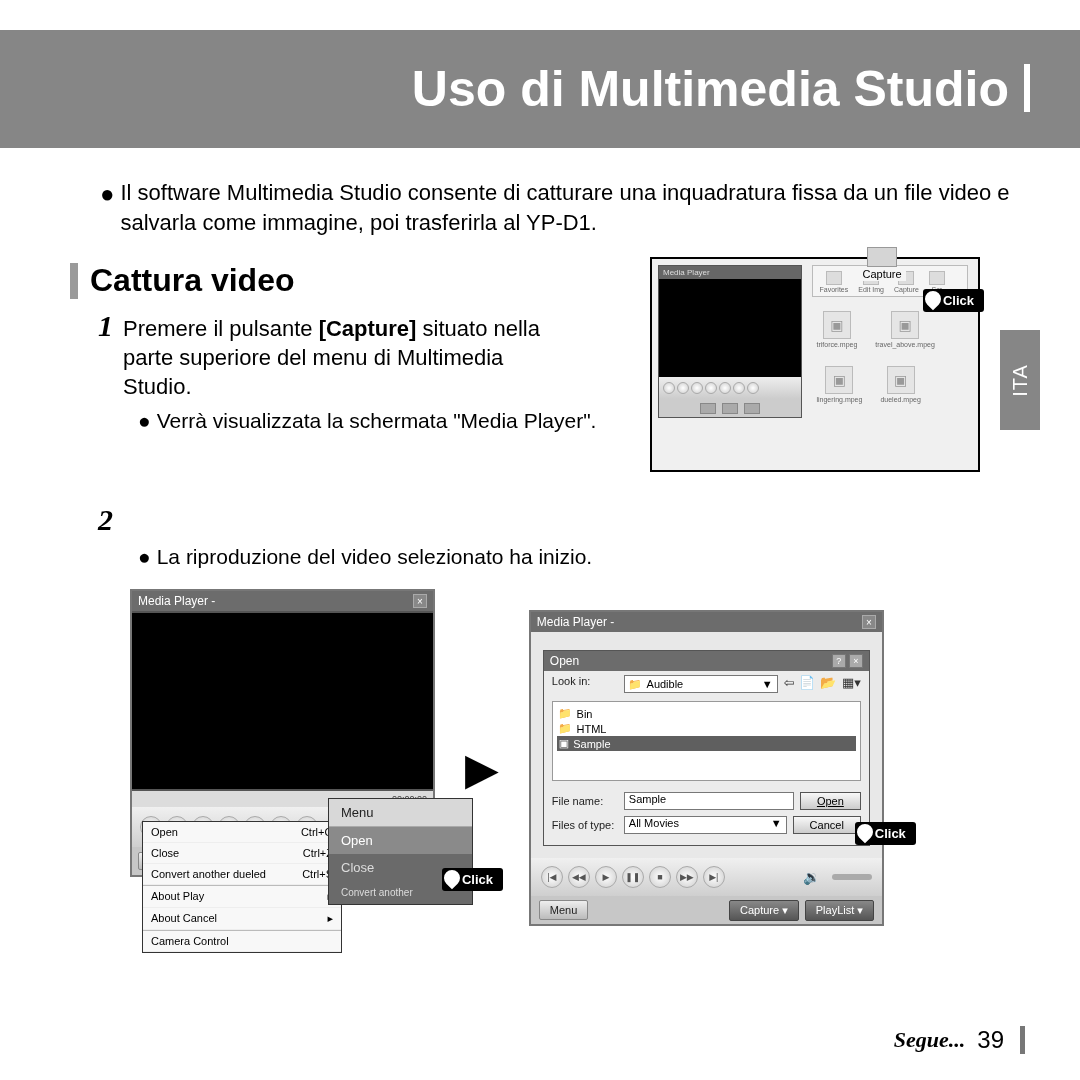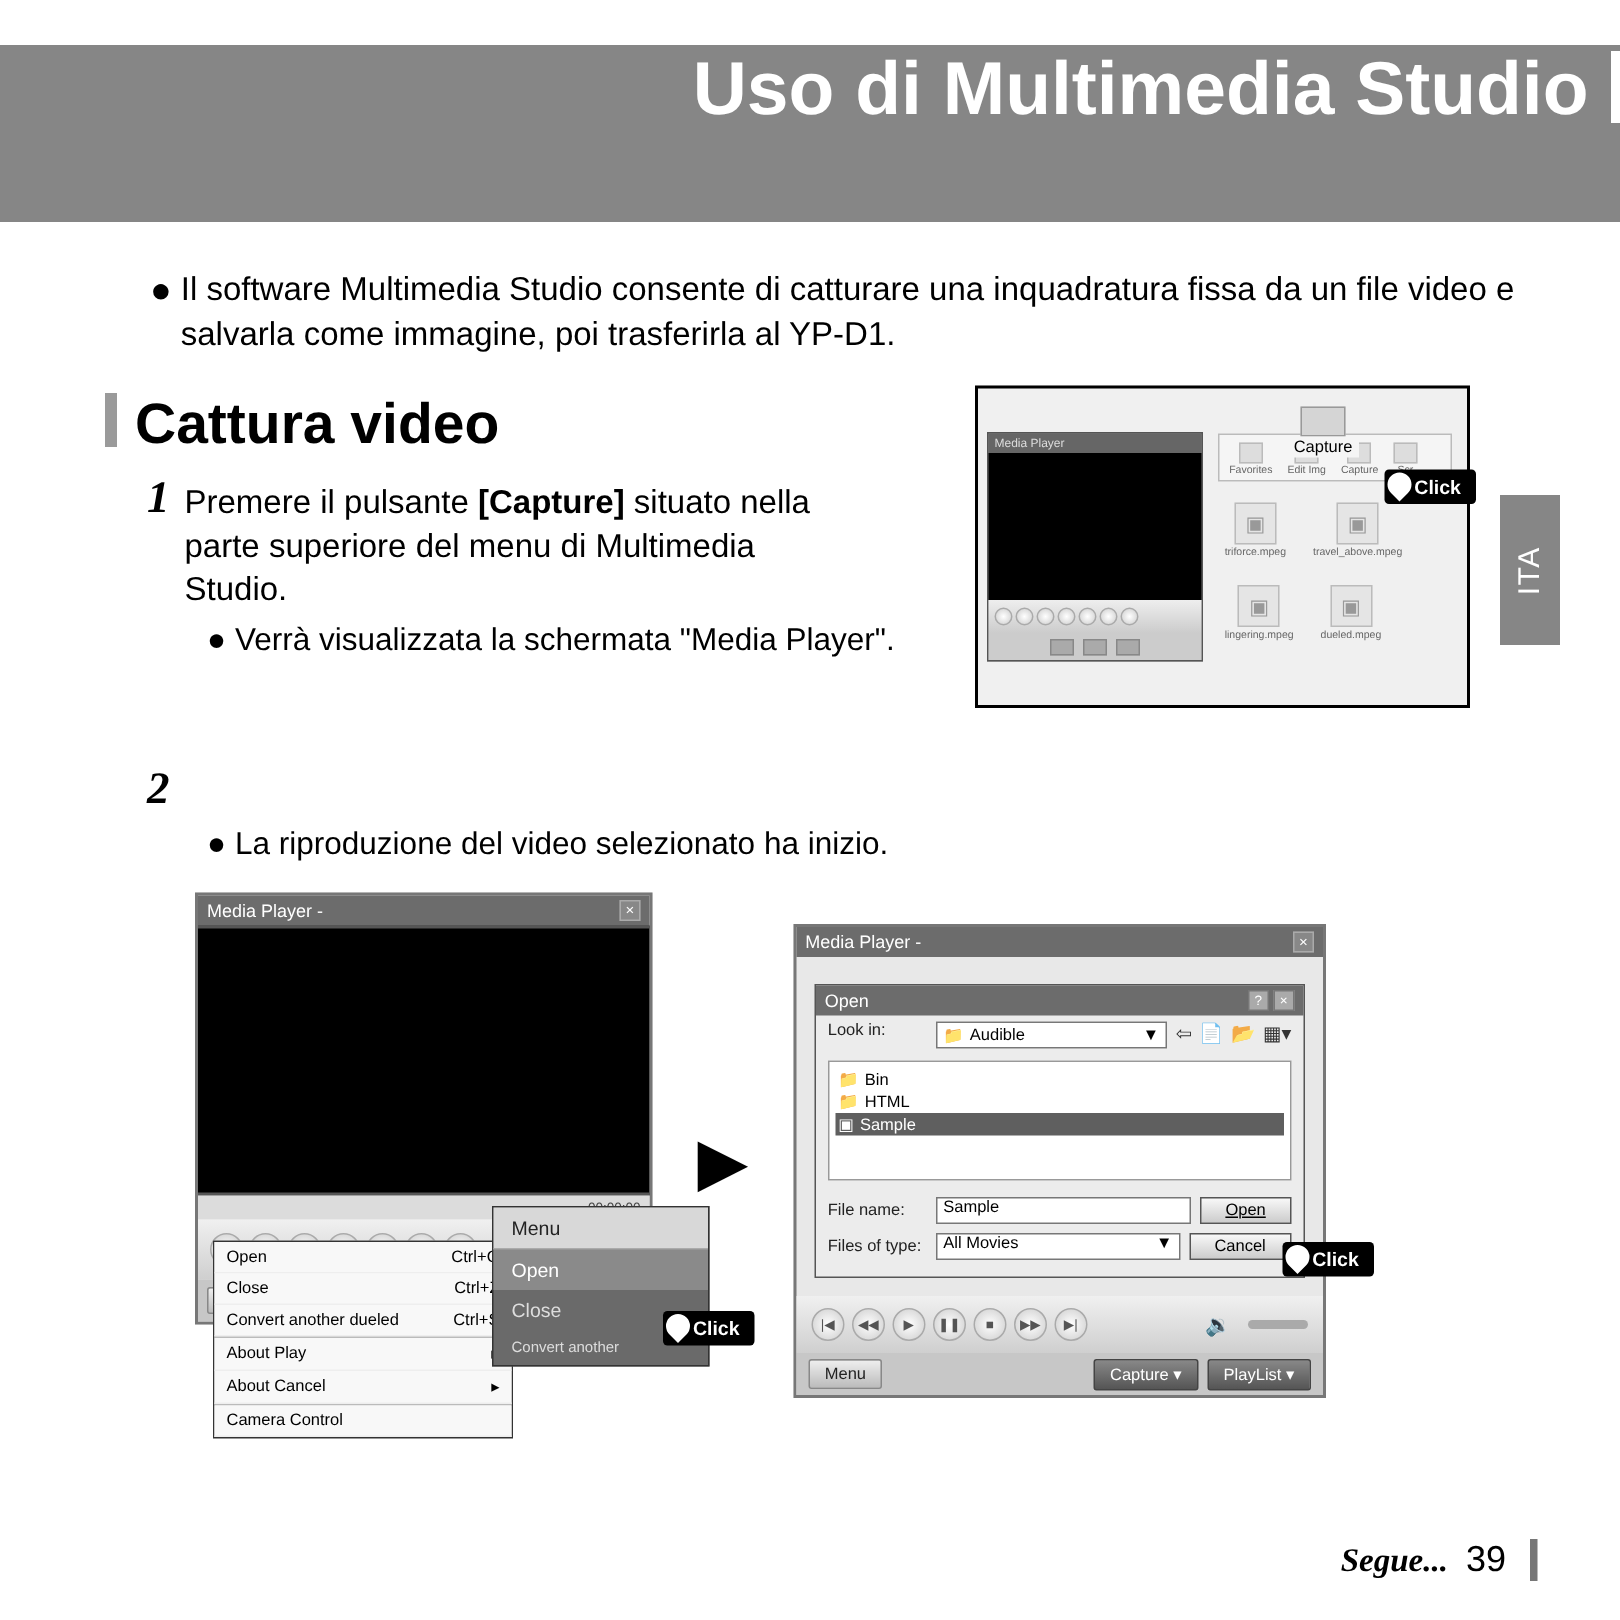--- a/index.html
+++ b/index.html
@@ -1,24 +1,24 @@
 <!DOCTYPE html>
 <html><head>
 <meta charset="utf-8">
 <style>
   * { margin: 0; padding: 0; box-sizing: border-box; }
   body { width: 1080px; height: 1080px; background: #fff; font-family: Arial, Helvetica, sans-serif; color: #000; position: relative; overflow: hidden; }
-  .header-bar { width: 100%; height: 118px; background: #868686; margin-top: 30px; display: flex; align-items: flex-start; justify-content: flex-end; }
+  .header-bar { width: 100%; height: 118px; background: #868686; margin-top: 30px; display: flex; align-items: center; justify-content: flex-end; padding-right: 50px; }
   .header-bar h1 { color: #fff; font-size: 50px; font-weight: bold; }
   .header-bar h1::after { content: ""; display: inline-block; width: 6px; height: 48px; background: #fff; margin-left: 15px; vertical-align: -6px; }
   .intro { padding: 30px 70px 0 100px; font-size: 22px; line-height: 1.35; }
   .intro .bullet { display: flex; }
   .intro .dot { font-size: 24px; margin-right: 6px; }
   .section { padding: 25px 40px 0 70px; }
-  .section-title { font-size: 38px; font-weight: bold; display: flex; align-items: flex-start; }
+  .section-title { font-size: 32px; font-weight: bold; display: flex; align-items: center; }
   .section-title .bar { display: inline-block; width: 8px; height: 36px; background: #9a9a9a; margin-right: 12px; }
   .step-row { display: flex; align-items: flex-start; margin-top: 10px; }
   .step-num { font-style: italic; font-weight: bold; font-size: 30px; margin-left: 28px; margin-right: 10px; font-family: "Times New Roman", serif; }
   .step-text { font-size: 22px; line-height: 1.3; margin-top: 6px; flex: 1; }
   .sub-bullet { margin-left: 68px; font-size: 21px; display: flex; margin-top: 8px; }
   .sub-bullet .dot { margin-right: 6px; }
   .figure1 { position: absolute; right: 100px; top: 257px; width: 330px; height: 215px; border: 2px solid #000; background: #f0f0f0; }
   .side-tab { position: absolute; right: 40px; top: 330px; width: 40px; height: 100px; background: #868686; color: #fff; display: flex; align-items: center; justify-content: center; }
   .side-tab span { transform: rotate(-90deg); font-size: 20px; letter-spacing: 1px; }
   .step2 { margin-top: 70px; padding-left: 70px; padding-right: 60px; }
@@ -64,21 +64,21 @@
   .mp2-bottom { height: 28px; background: #c7c7c7; display: flex; align-items: center; justify-content: space-between; padding: 0 8px; }
   .btn-small { background: linear-gradient(#888,#555); color: #fff; border: 1px solid #444; font-size: 11px; padding: 3px 10px; border-radius: 2px; }
   .btn-small.light { background: linear-gradient(#eee,#bbb); color: #222; border: 1px solid #888; }
   .vol-icon { margin-left: auto; margin-right: 6px; font-size: 14px; color: #555; }
   .vol-track { width: 40px; height: 6px; background: #aaa; border-radius: 3px; }
   .footer { position: absolute; bottom: 26px; right: 55px; display: flex; align-items: center; gap: 12px; font-size: 22px; }
   .footer .segue { font-style: italic; font-weight: bold; font-family: "Times New Roman", serif; }
   .footer .pnum { font-size: 24px; }
   .footer .bar { width: 5px; height: 28px; background: #777; margin-left: 4px; }
   
-  .f1-top { display: flex; height: 100%; align-items: center; }
+  .f1-top { display: flex; height: 100%; }
   .f1-left { width: 48%; padding: 6px; }
   .f1-mp { background: #888; border: 1px solid #555; }
   .f1-mp-t { background: #666; color: #ddd; font-size: 8px; padding: 2px 4px; }
   .f1-mp-v { background: #000; height: 98px; }
   .f1-mp-c { height: 22px; background: linear-gradient(#eee,#ccc); display: flex; align-items: center; padding: 0 4px; gap: 2px; }
   .f1-mp-c .c { width: 12px; height: 12px; border-radius: 50%; background: radial-gradient(#fff,#ccc); border: 1px solid #aaa; }
   .f1-mp-b { height: 18px; background: #ccc; display: flex; align-items: center; justify-content: center; gap: 6px; }
   .f1-mp-b .bb { font-size: 7px; background: #aaa; padding: 1px 6px; border: 1px solid #888; }
   .f1-right { width: 52%; padding: 6px 10px 6px 4px; position: relative; }
   .f1-toolbar { height: 32px; border: 1px solid #bbb; background: #f5f5f5; display: flex; align-items: flex-end; justify-content: flex-start; gap: 10px; padding: 0 6px 3px; font-size: 7px; color: #666; }

